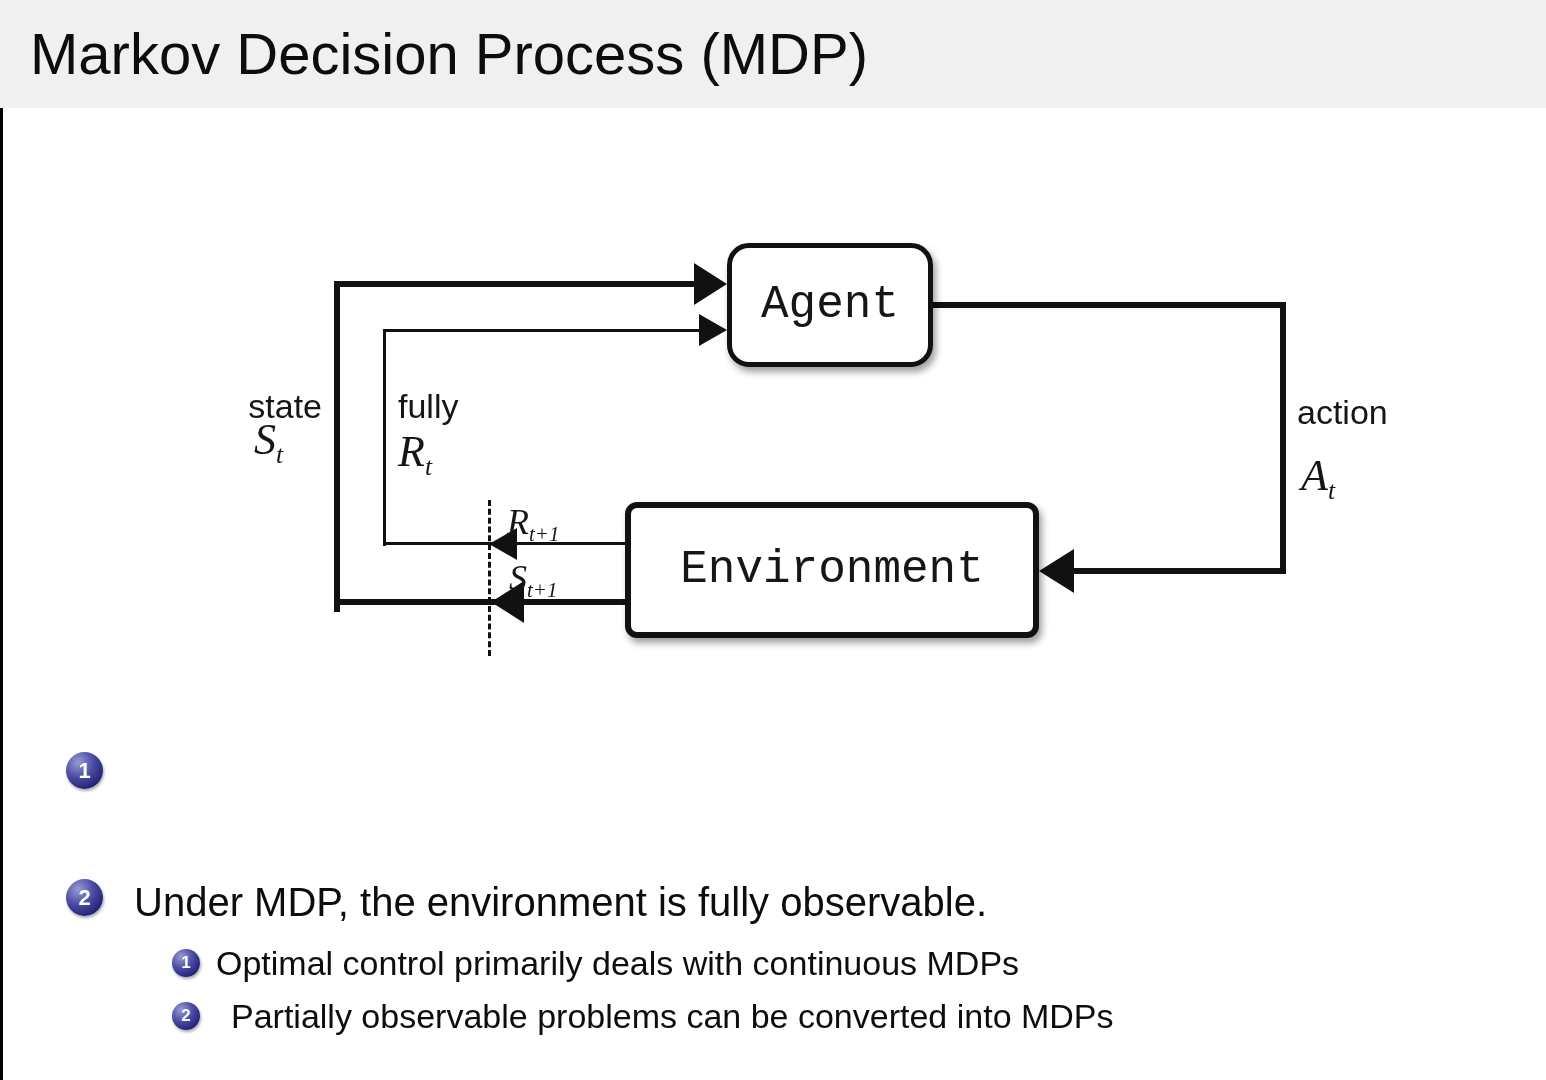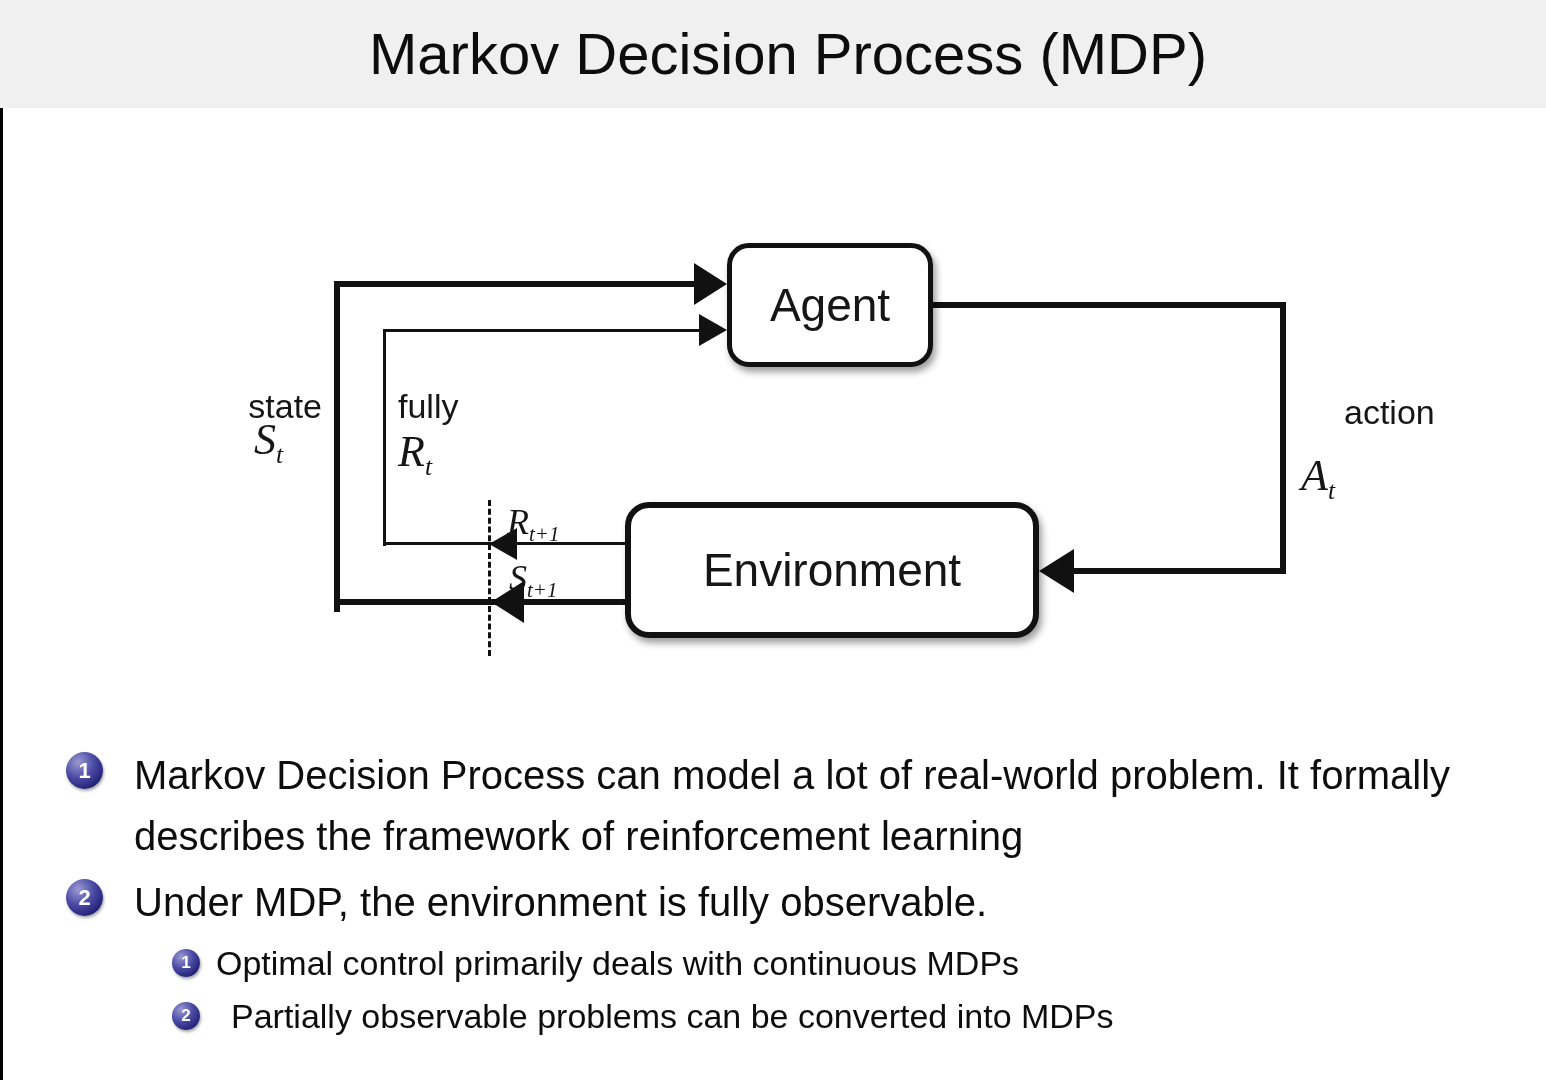--- a/index.html
+++ b/index.html
@@ -16,42 +16,41 @@
   }
   
   .titlebar{
     position:absolute;left:0;top:0;width:1546px;height:108px;
     background:#f0f0f0;
   }
   .titlebar h1{
     margin:0;padding:20px 0 0 30px;
     font-size:58px;font-weight:500;letter-spacing:0px;color:#0d0d0d;
     font-family:"Liberation Sans",sans-serif;
-    text-align:center;
   }
   
   .diagram{position:absolute;left:0;top:108px;width:1546px;height:560px;}
   .dline{position:absolute;background:#111;}
   .dashed-line{
     position:absolute;width:0;border-left:3px dashed #111;
   }
   .tri{position:absolute;width:0;height:0;}
   .tri.right{border-top:21px solid transparent;border-bottom:21px solid transparent;border-left:33px solid #111;}
   .tri.right.small{border-top:16px solid transparent;border-bottom:16px solid transparent;border-left:28px solid #111;}
   .tri.left{border-top:21px solid transparent;border-bottom:21px solid transparent;border-right:33px solid #111;}
   .tri.left.small{border-top:16px solid transparent;border-bottom:16px solid transparent;border-right:28px solid #111;}
   .tri.left.big{border-top:22px solid transparent;border-bottom:22px solid transparent;border-right:35px solid #111;}
   .node{
     position:absolute;box-sizing:border-box;background:#fff;border:5px solid #111;
     display:flex;align-items:center;justify-content:center;
     box-shadow:3px 5px 7px rgba(0,0,0,0.38);
-    font-size:46px;color:#161616;
+    font-size:46px;color:#161616;font-family:Liberation Mono, monospace;
   }
   .node.agent{border-radius:22px;}
-  .node.env{border-radius:24px;border-width:6px;}
+  .node.env{border-radius:12px;border-width:6px;}
   .dlabel{
     position:absolute;font-size:34px;color:#161616;line-height:1;
     font-family:Liberation Sans, sans-serif;
   }
   .mlabel{
     position:absolute;font-family:"Liberation Serif",serif;font-style:italic;
     font-size:44px;line-height:1;color:#161616;
   }
   .mlabel sub{font-size:0.58em;font-style:italic;line-height:0;vertical-align:-0.35em;}
   .mlabel.small{font-size:36px;}
@@ -115,40 +114,39 @@
     <div class="dlabel" style="left:210px;top:281px;width:112px;text-align:right;">state</div>
     <div class="mlabel" style="left:254px;top:310px;">
       <span>S</span><sub>t</sub>
     </div>
 
     <div class="dlabel" style="left:398px;top:281px;">fully</div>
     <div class="mlabel" style="left:398px;top:322px;">
       <span>R</span><sub>t</sub>
     </div>
 
-    <div class="dlabel" style="left:1297px;top:287px;margin-left:47px;">action</div>
+    <div class="dlabel" style="left:1297px;top:287px;">action</div>
     <div class="mlabel" style="left:1301px;top:346px;">
       <span>A</span><sub>t</sub>
     </div>
 
     <div class="mlabel small" style="left:507px;top:396px;">
       <span>R</span><sub>t+1</sub>
     </div>
     <div class="mlabel small" style="left:509px;top:452px;">
       <span>S</span><sub>t+1</sub>
     </div>
 
   </section>
 
   <section class="bullets">
 
     <div class="ball l1" style="left:66px;top:84px;">
       <span>1</span>
     </div>
-    <div class="btext" style="left:134px;top:77px;width:1400px;">Markov Decision Process can model a lot of real-world problem. It formally describes the framework of reinforcement learning</div>
 
     <div class="ball l1" style="left:66px;top:211px;">
       <span>2</span>
     </div>
     <div class="btext" style="left:134px;top:204px;width:1400px;">Under MDP, the environment is fully observable.</div>
 
     <div class="ball l2" style="left:172px;top:281px;">
       <span>1</span>
     </div>
     <div class="btext l2" style="left:216px;top:273px;width:1290px;">Optimal control primarily deals with continuous MDPs</div>

